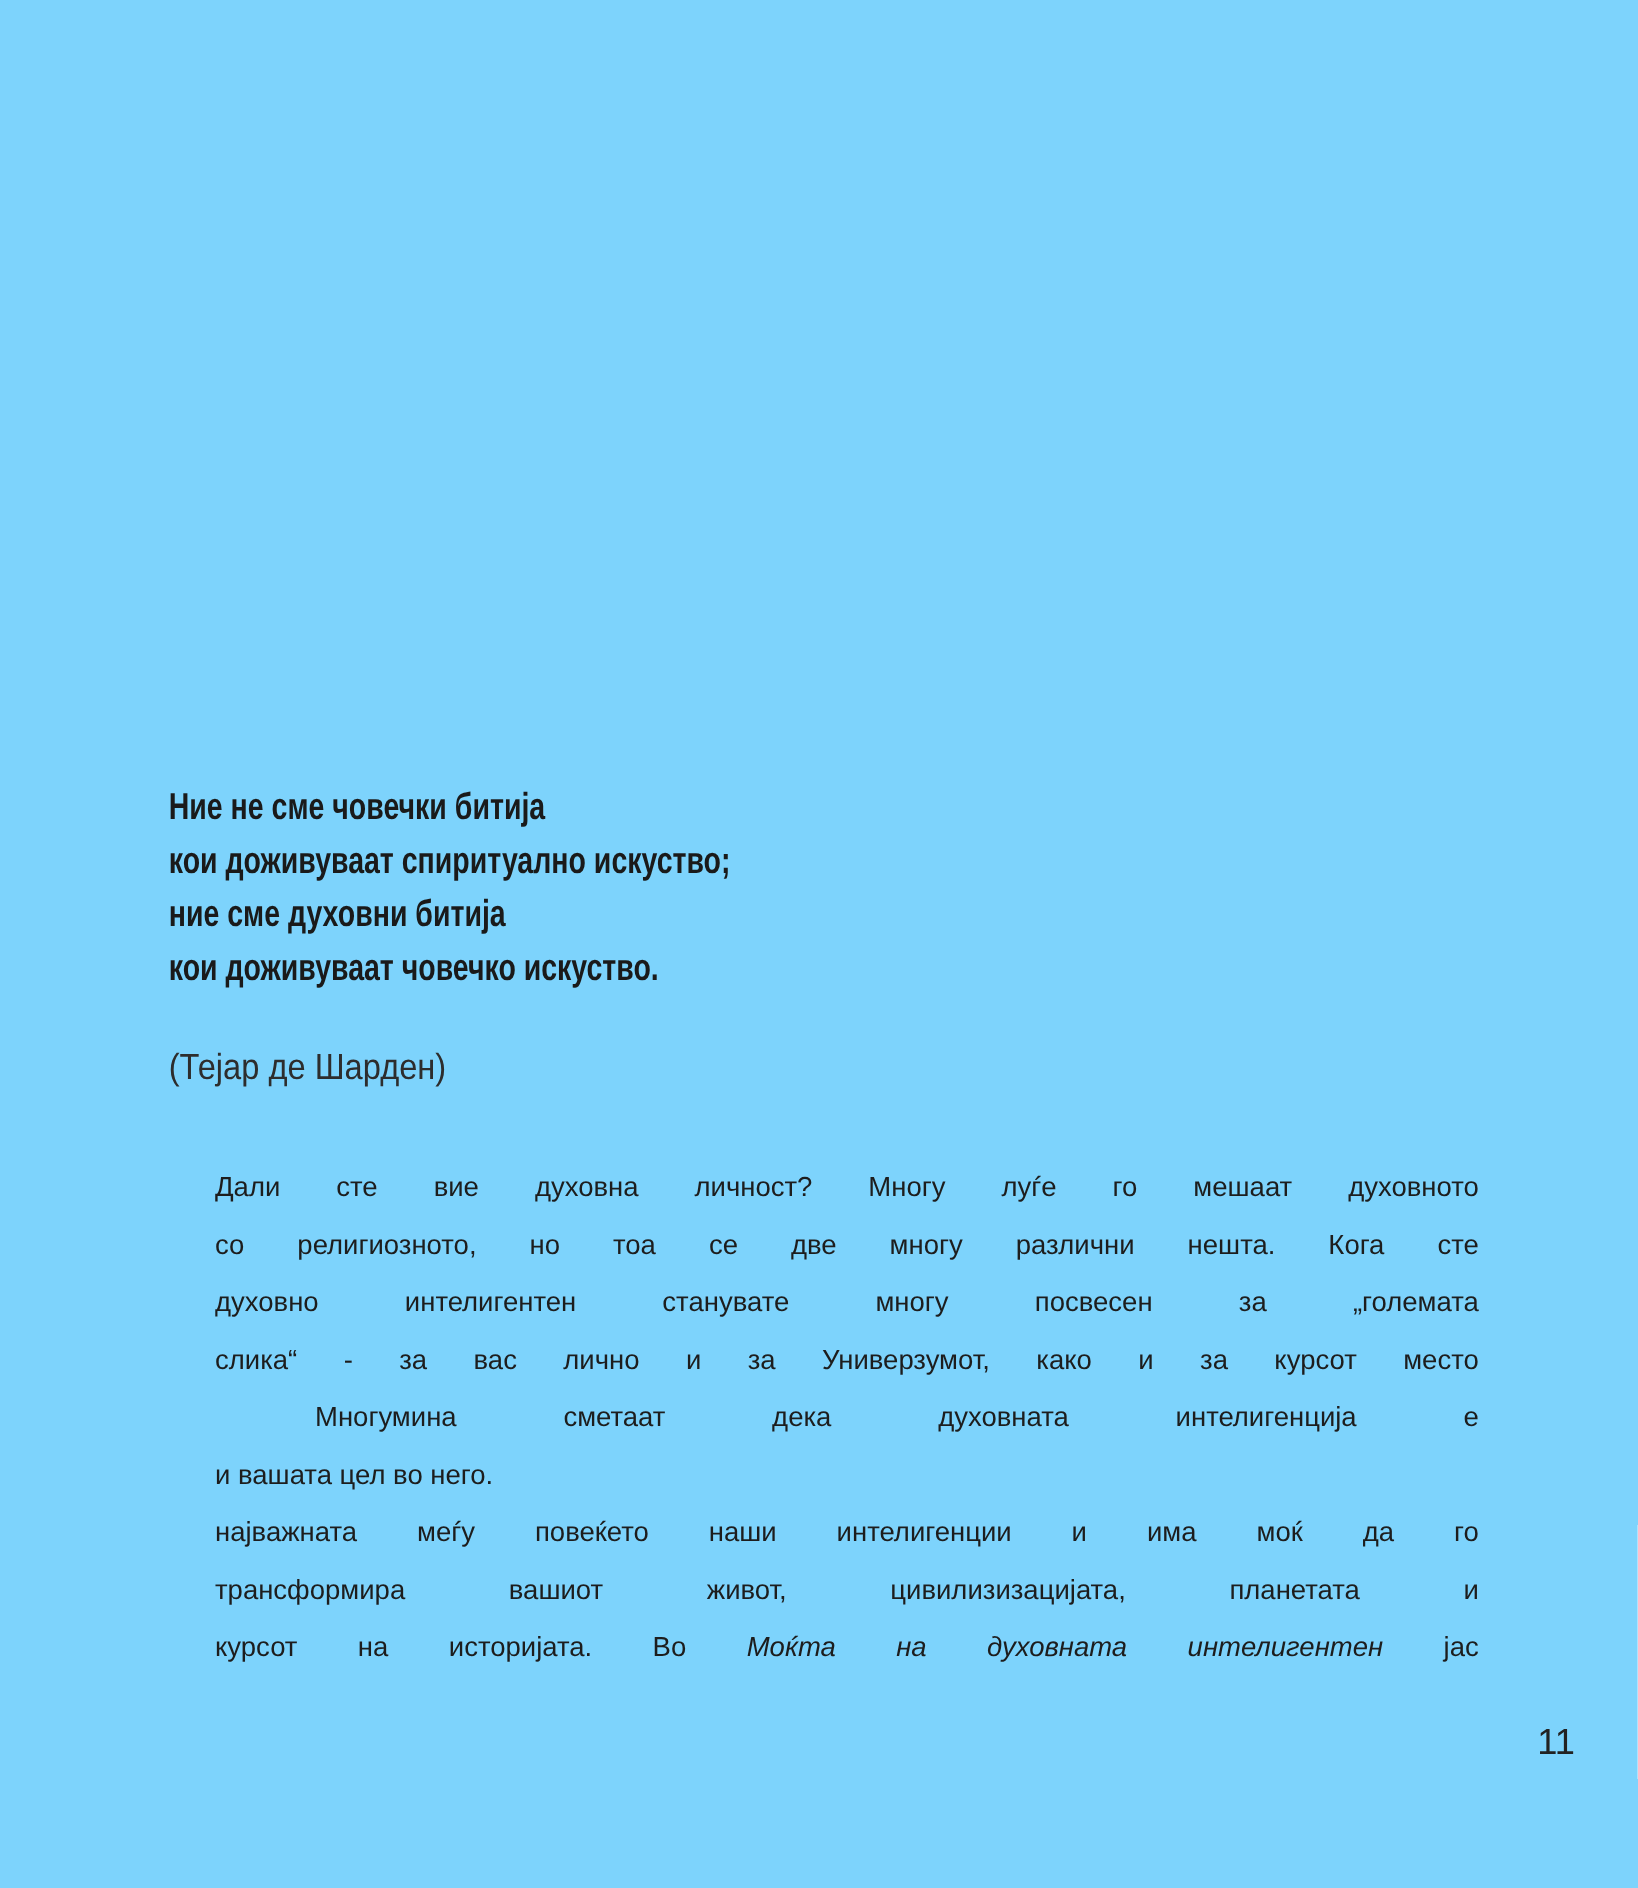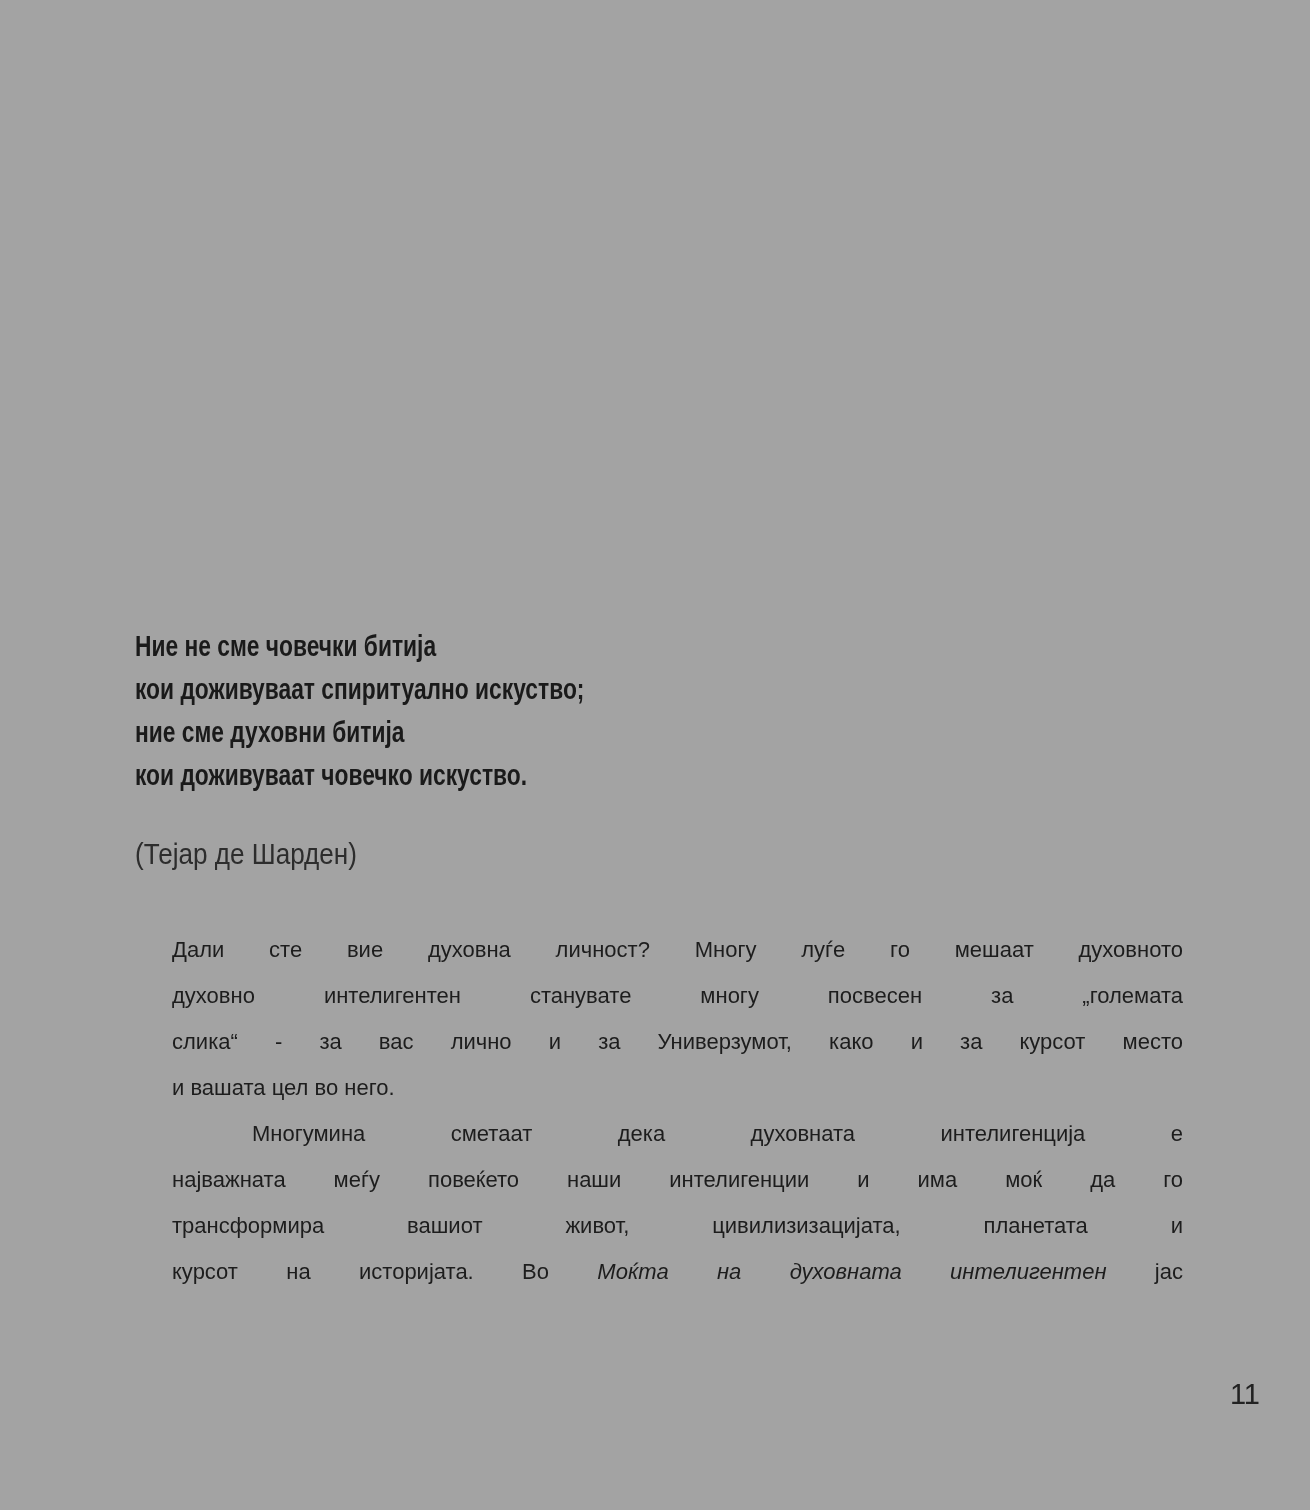--- a/index.html
+++ b/index.html
@@ -7,21 +7,21 @@
     width: 1310px;
     height: 1510px;
     background: #ffffff;
     position: relative;
     font-family: "Liberation Sans", sans-serif;
     -webkit-font-smoothing: antialiased;
   }
   .page {
     position: absolute;
     inset: 0;
-    background: #a3a3a3;
+    background: #7dd3fc;
     overflow: hidden;
   }
   
   .quote {
     position: absolute;
     left: 135px;
     top: 624px;
     font-weight: 700;
     font-size: 30px;
     line-height: 43px;
@@ -86,24 +86,25 @@
     <div class="quote-line">Ние не сме човечки битија</div>
     <div class="quote-line">кои доживуваат спиритуално искуство;</div>
     <div class="quote-line">ние сме духовни битија</div>
     <div class="quote-line">кои доживуваат човечко искуство.</div>
   </section>
 
   <div class="attribution">(Тејар де Шарден)</div>
 
   <section class="body-text">
     <div class="bline">Дали сте вие духовна личност? Многу луѓе го мешаат духовното</div>
+    <div class="bline">со религиозното, но тоа се две многу различни нешта. Кога сте</div>
     <div class="bline">духовно интелигентен станувате многу посвесен за „големата</div>
     <div class="bline">слика“ - за вас лично и за Универзумот, како и за курсот место</div>
+    <div class="bline bline--indent">Многумина сметаат дека духовната интелигенција е</div>
     <div class="bline bline--short">и вашата цел во него.</div>
-    <div class="bline bline--indent">Многумина сметаат дека духовната интелигенција е</div>
     <div class="bline">најважната меѓу повеќето наши интелигенции и има моќ да го</div>
     <div class="bline">трансформира вашиот живот, цивилизизацијата, планетата и</div>
     <div class="bline"><span>курсот на историјата. Во </span><em>Моќта на духовната интелигентен</em><span> јас</span></div>
   </section>
 
   <div class="page-number">11</div>
 
 </div>
 
 </body></html>

